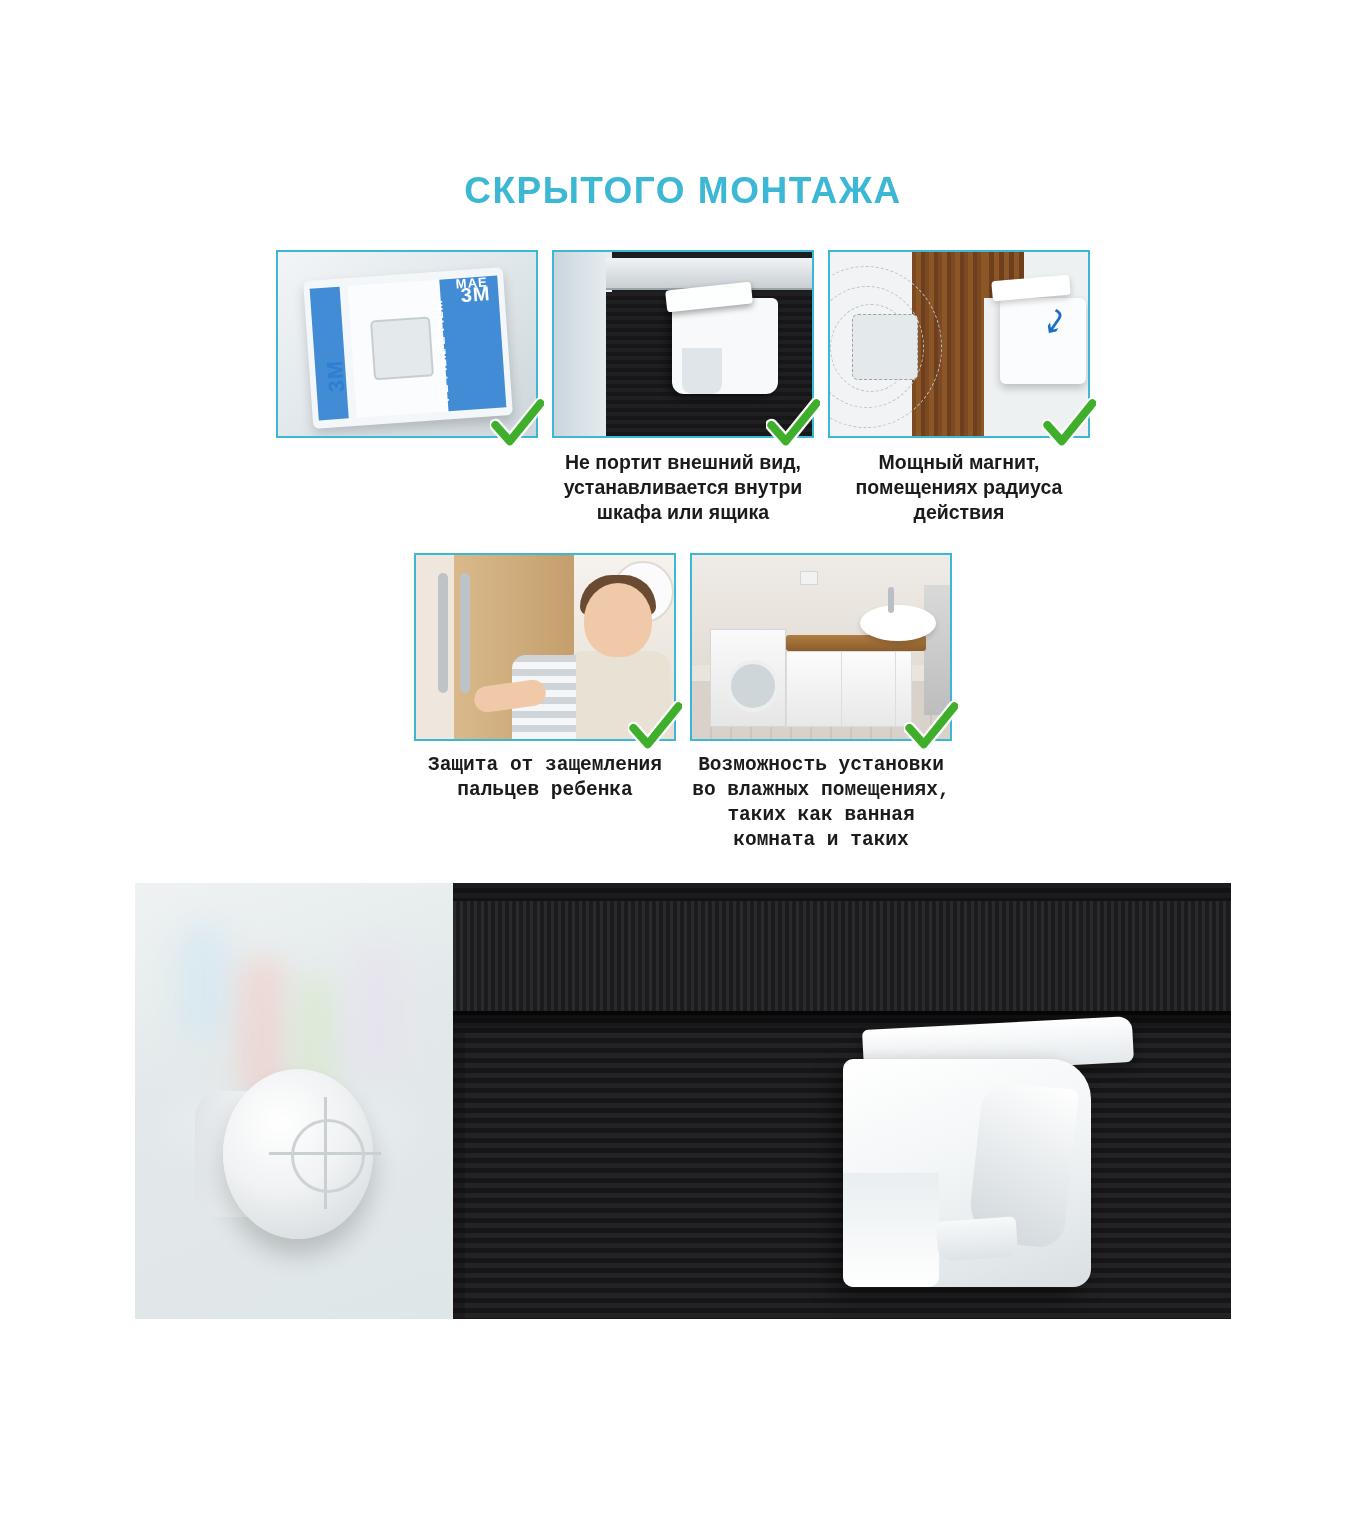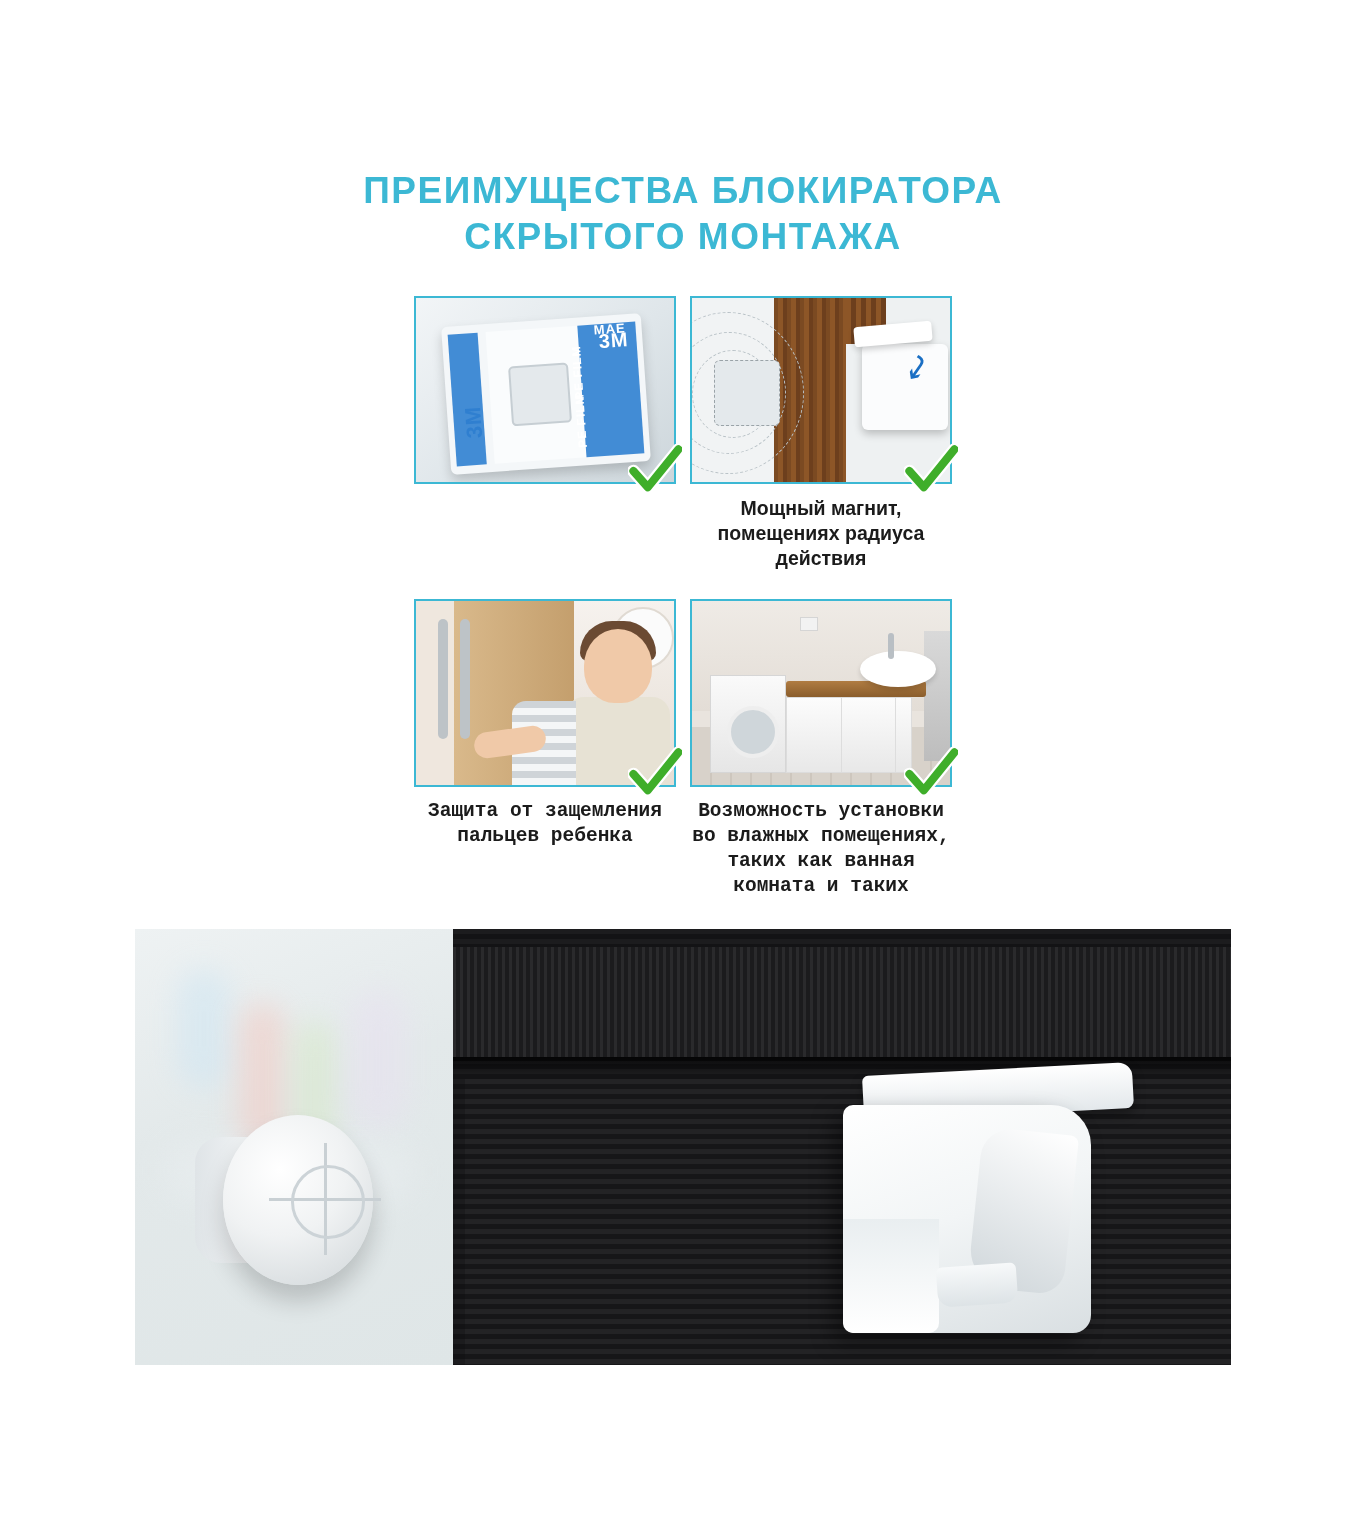--- a/index.html
+++ b/index.html
@@ -390,21 +390,20 @@
     border-radius: 6px 6px 14px 14px;
     transform: rotate(-4deg);
   }
 </style>
 </head>
 <body>
 
 <div class="page">
 
   <div class="title">
-    <span>ПРЕИМУЩЕСТВА БЛОКИРАТОРА</span>
     <span class="line2">СКРЫТОГО МОНТАЖА</span>
   </div>
 
   <div class="row row1">
 
     <div class="card">
       <div class="thumb-wrap">
         <div class="thumb">
           <div class="t1-bg"></div>
           <div class="t1-pad">
@@ -419,20 +418,38 @@
             <div class="t1-txt t1-mae">MAE</div>
           </div>
         </div>
         <svg class="check" viewBox="0 0 60 60">
           <path d="M6 30 L22 48 L56 6" fill="none" stroke="#ffffff" stroke-width="14" stroke-linecap="round" stroke-linejoin="round"></path>
           <path d="M6 30 L22 48 L56 6" fill="none" stroke="#3fae2a" stroke-width="9" stroke-linecap="round" stroke-linejoin="round"></path>
         </svg>
       </div>
     </div>
 
+    <div class="card">
+      <div class="thumb-wrap">
+        <div class="thumb">
+          <div class="t2-bg"></div>
+          <div class="t2-light"></div>
+          <div class="t2-panel"></div>
+          <div class="t2-top"></div>
+          <div class="t2-lock"></div>
+          <div class="t2-notch"></div>
+          <div class="t2-arm"></div>
+        </div>
+        <svg class="check" viewBox="0 0 60 60">
+          <path d="M6 30 L22 48 L56 6" fill="none" stroke="#ffffff" stroke-width="14" stroke-linecap="round" stroke-linejoin="round"></path>
+          <path d="M6 30 L22 48 L56 6" fill="none" stroke="#3fae2a" stroke-width="9" stroke-linecap="round" stroke-linejoin="round"></path>
+        </svg>
+      </div>
+      <div class="caption">Не портит внешний вид, устанавливается внутри шкафа или ящика</div>
+    </div>
 
     <div class="card">
       <div class="thumb-wrap">
         <div class="thumb">
           <div class="t3-bg"></div>
           <div class="t3-right"></div>
           <div class="t3-wood"></div>
           <div class="t3-wood2"></div>
           <div class="t3-wave" style="left:-40px; top:14px; width:150px; height:160px;"></div>
           <div class="t3-wave" style="left:-20px; top:34px; width:112px; height:120px;"></div>

